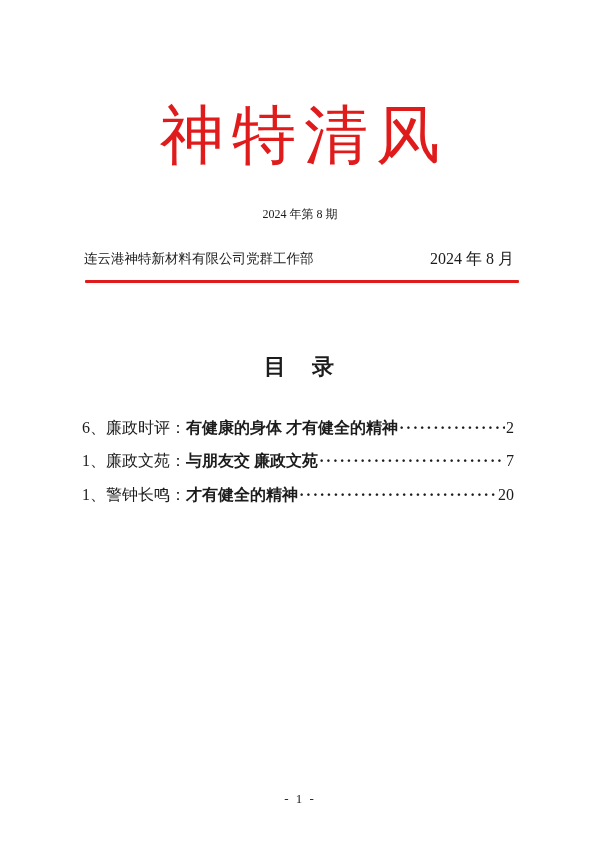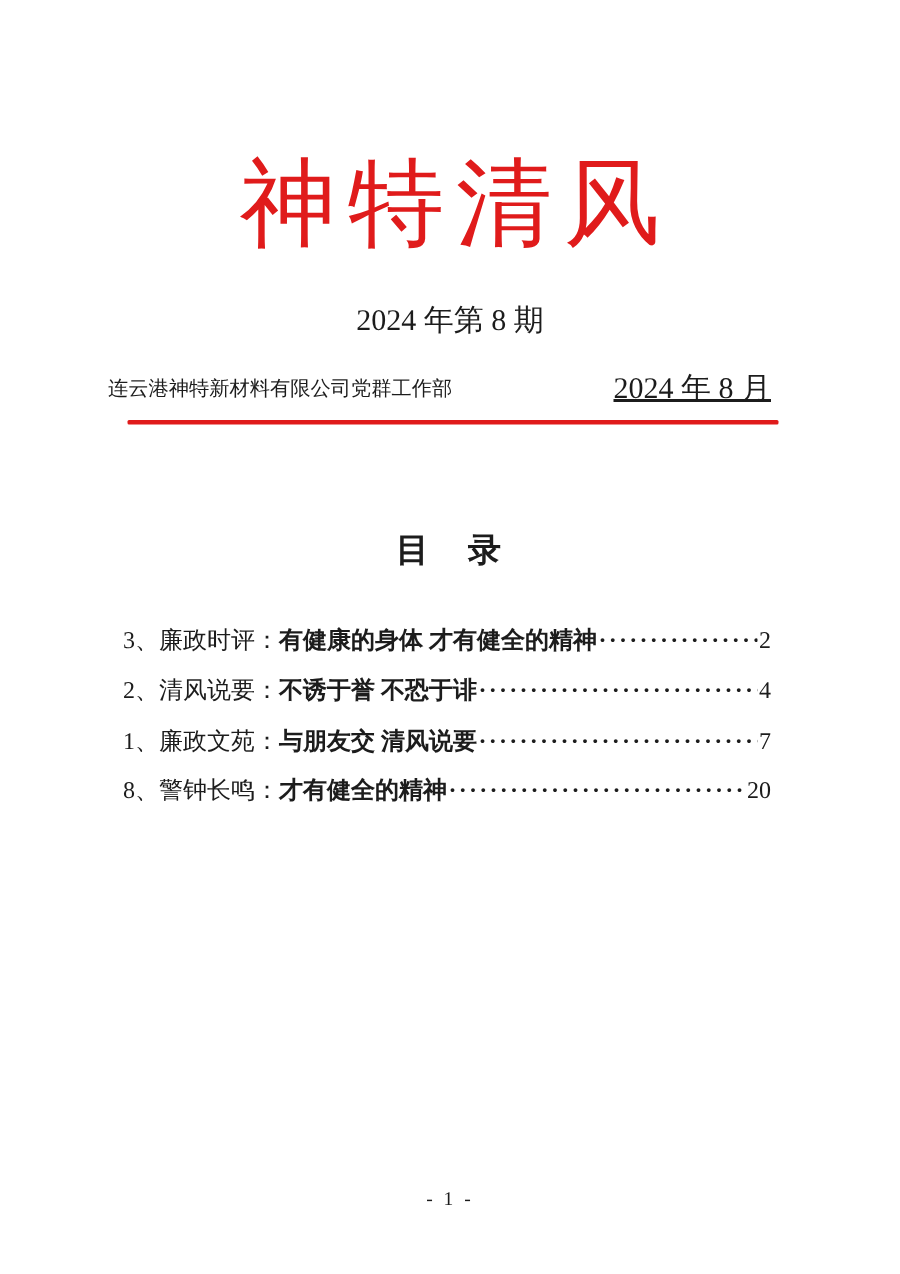--- a/index.html
+++ b/index.html
@@ -21,33 +21,33 @@
     line-height: 76px;
     letter-spacing: 8px;
     padding-left: 8px; 
     color: var(--accent);
     white-space: nowrap;
   }
   .issue {
     position: absolute;
     top: 203px; left: 0; right: 0;
     text-align: center;
-    font-size: 20px;
+    font-size: 12px;
     line-height: 22px;
   }
   .masthead {
     position: absolute;
-    top: 250px; left: 72px; right: 86px;
+    top: 250px; left: 84px; right: 86px;
     display: flex;
     justify-content: space-between;
     align-items: center;
     font-size: 13.5px;
     line-height: 18px;
   }
-  .masthead .date { font-size: 20px; text-decoration: underline; }
+  .masthead .date { font-size: 16px; }
   .red-line {
     position: absolute;
     top: 280px; left: 85px; right: 81px;
     height: 3px;
     background: var(--accent);
     border-radius: 1px;
   }
   .toc-heading {
     position: absolute;
     top: 352px; left: 0; right: 0;
@@ -104,42 +104,36 @@
     <span class="publisher">连云港神特新材料有限公司党群工作部</span>
     <span class="date">2024 年 8 月</span>
   </div>
 
   <div class="red-line"></div>
 
   <div class="toc-heading">目　录</div>
 
   <div class="toc-list" id="toc-list">
   <div class="toc-row">
-        <span class="toc-label">3、廉政时评：</span>
+        <span class="toc-label">6、廉政时评：</span>
         <span class="toc-title-text">有健康的身体 才有健全的精神</span>
         <span class="dots"></span>
         <span class="toc-page">2</span>
       </div>
 
-  <div class="toc-row">
-        <span class="toc-label">2、清风说要：</span>
-        <span class="toc-title-text">不诱于誉 不恐于诽</span>
-        <span class="dots"></span>
-        <span class="toc-page">4</span>
-      </div>
 
   <div class="toc-row">
         <span class="toc-label">1、廉政文苑：</span>
-        <span class="toc-title-text">与朋友交 清风说要</span>
+        <span class="toc-title-text">与朋友交 廉政文苑</span>
         <span class="dots"></span>
         <span class="toc-page">7</span>
       </div>
 
   <div class="toc-row">
-        <span class="toc-label">8、警钟长鸣：</span>
+        <span class="toc-label">1、警钟长鸣：</span>
         <span class="toc-title-text">才有健全的精神</span>
         <span class="dots"></span>
         <span class="toc-page">20</span>
       </div>
 </div>
 
   <div class="page-num">- 1 -</div>
 
 </div>
 

